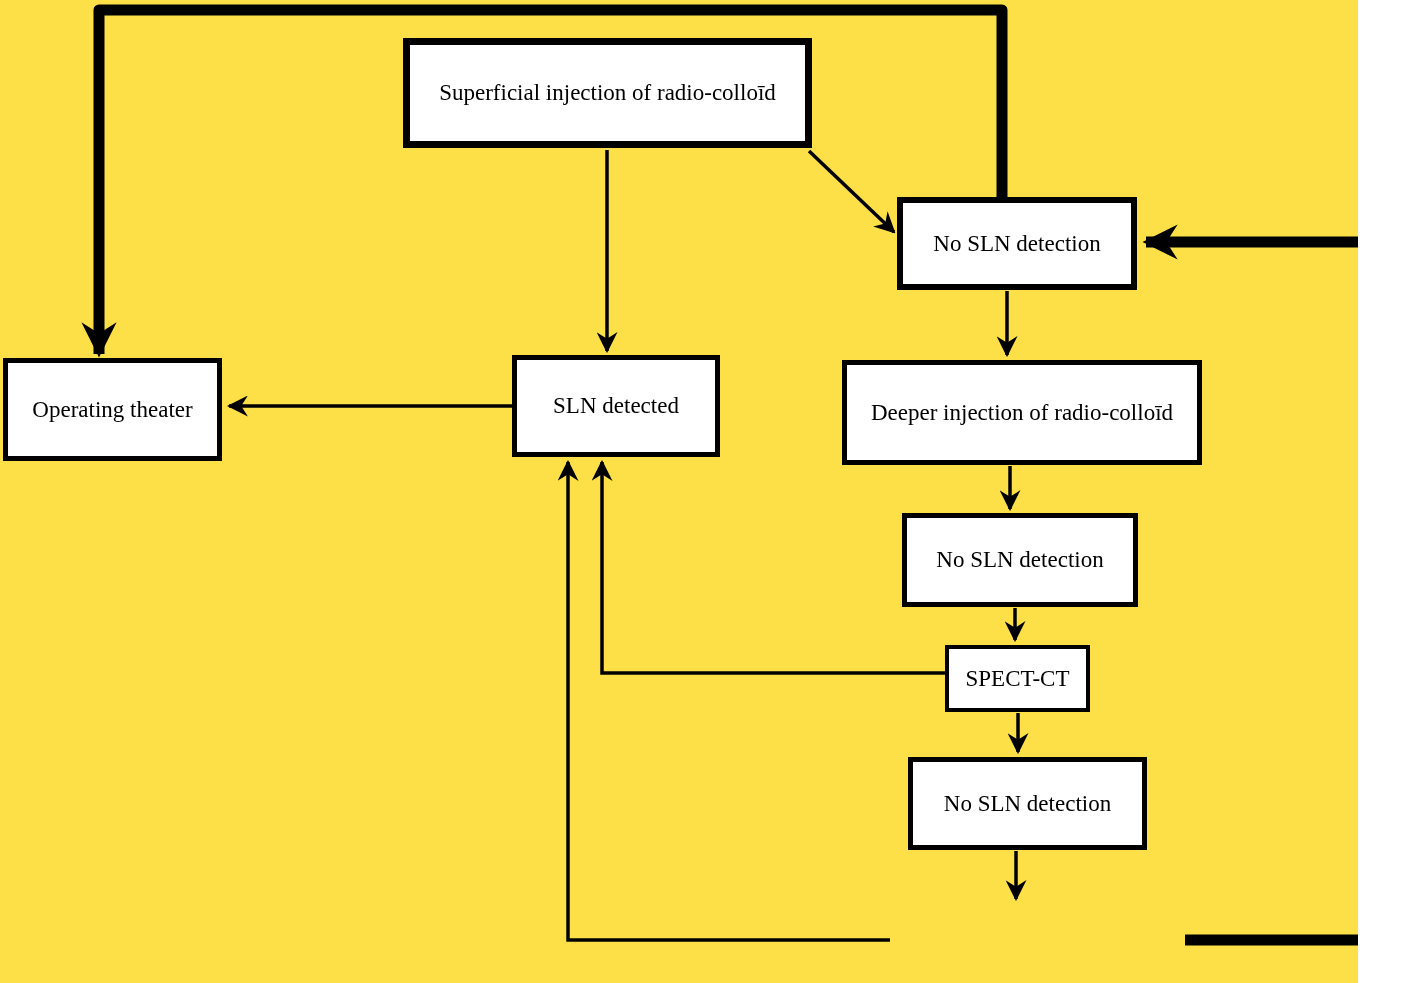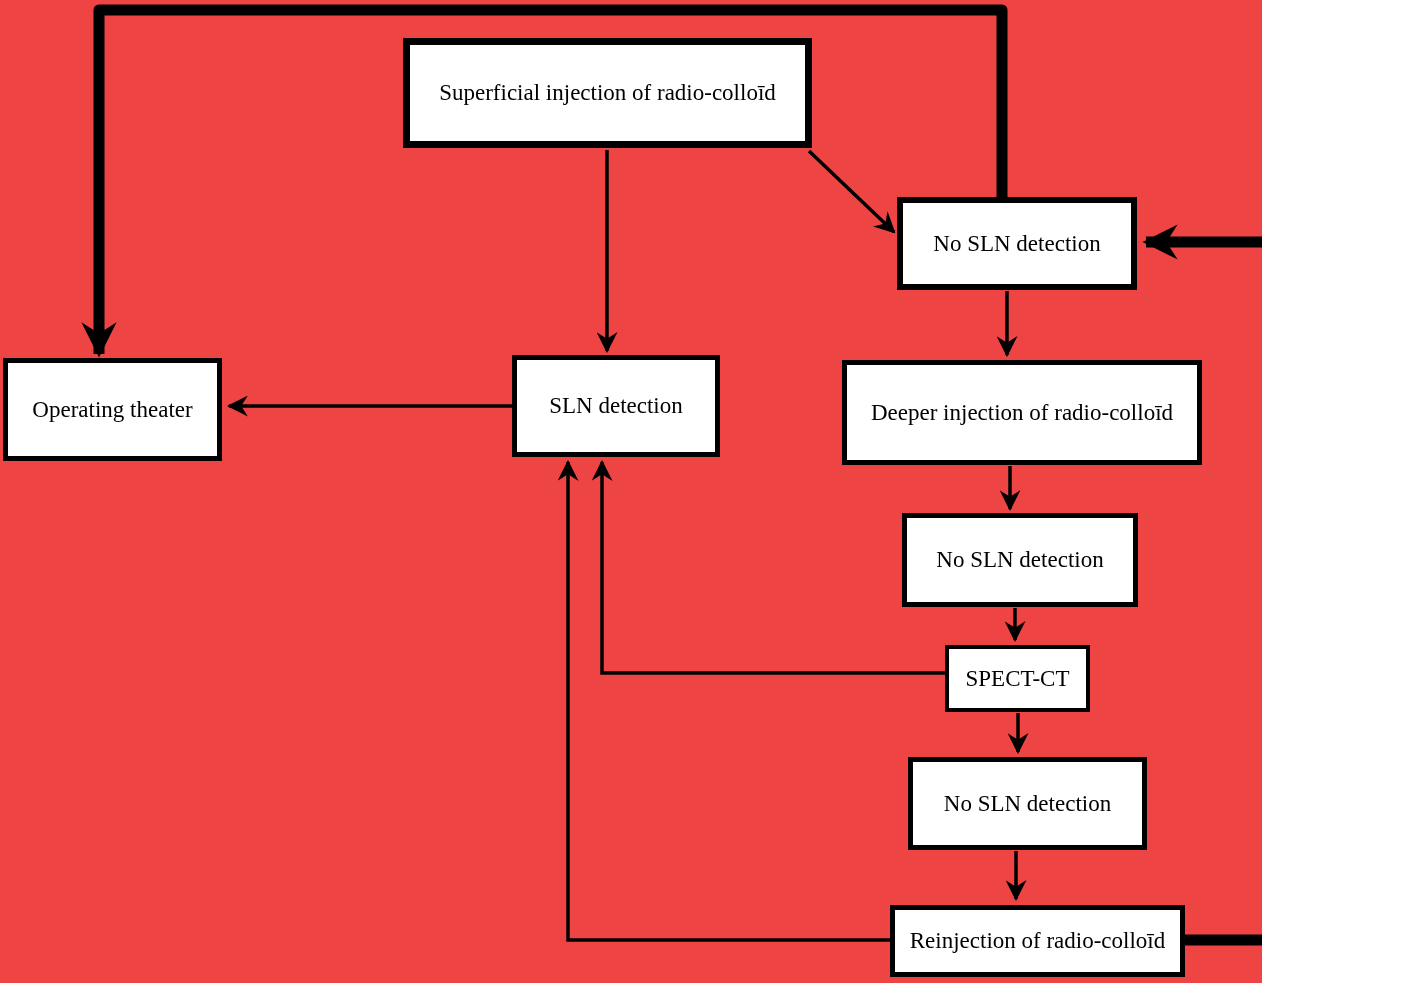--- a/index.html
+++ b/index.html
@@ -1,20 +1,20 @@
 <!DOCTYPE html>
 <html><head>
 <meta charset="utf-8">
 <style>
   html,body{margin:0;padding:0;background:#ffffff;}
   .stage{
     position:relative;
-    width:1262px;
+    width:1358px;
     height:983px;
-    background:#ef4444;
+    background:#fde047;
     font-family:"Liberation Serif", serif;
     color:#000;
     overflow:hidden;
   }
   .stage svg{position:absolute;left:0;top:0;}
   .box{
     position:absolute;
     box-sizing:border-box;
     border:5px solid #000;
     background:#ffffff;
@@ -75,36 +75,33 @@
 
   <div class="box" id="b-no-sln-1">
     <span>No SLN detection</span>
   </div>
 
   <div class="box" id="b-operating">
     <span>Operating theater</span>
   </div>
 
   <div class="box" id="b-sln-detected">
-    <span>SLN detection</span>
+    <span>SLN detected</span>
   </div>
 
   <div class="box" id="b-deeper">
     <span>Deeper injection of radio-colloīd</span>
   </div>
 
   <div class="box" id="b-no-sln-2">
     <span>No SLN detection</span>
   </div>
 
   <div class="box" id="b-spect-ct">
     <span>SPECT-CT</span>
   </div>
 
   <div class="box" id="b-no-sln-3">
     <span>No SLN detection</span>
   </div>
 
-  <div class="box" id="b-reinjection">
-    <span>Reinjection of radio-colloīd</span>
-  </div>
 
 </div>
 
 </body></html>

